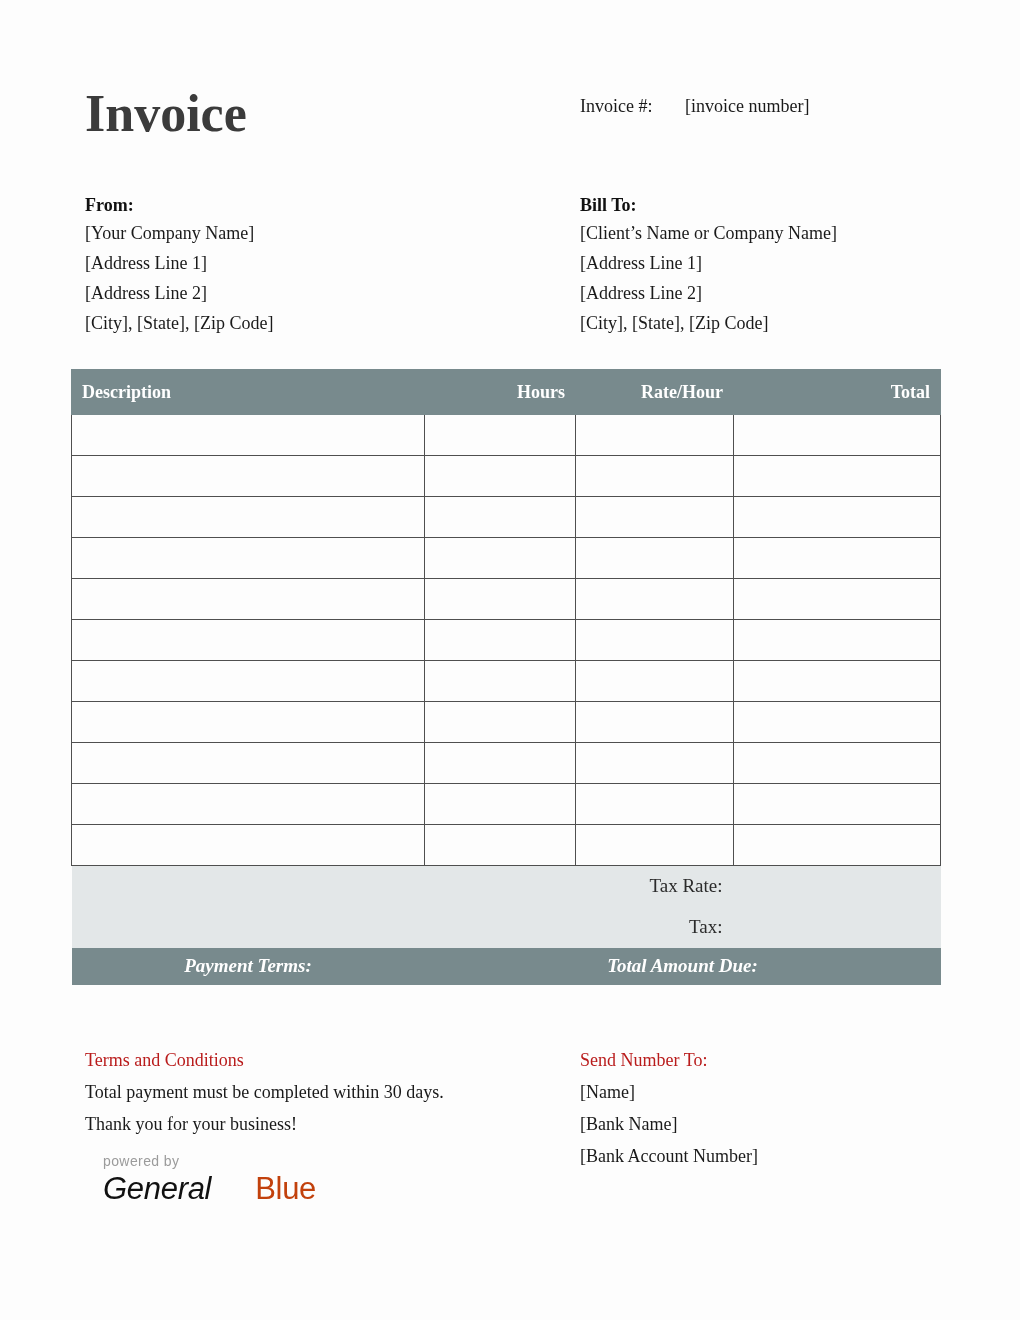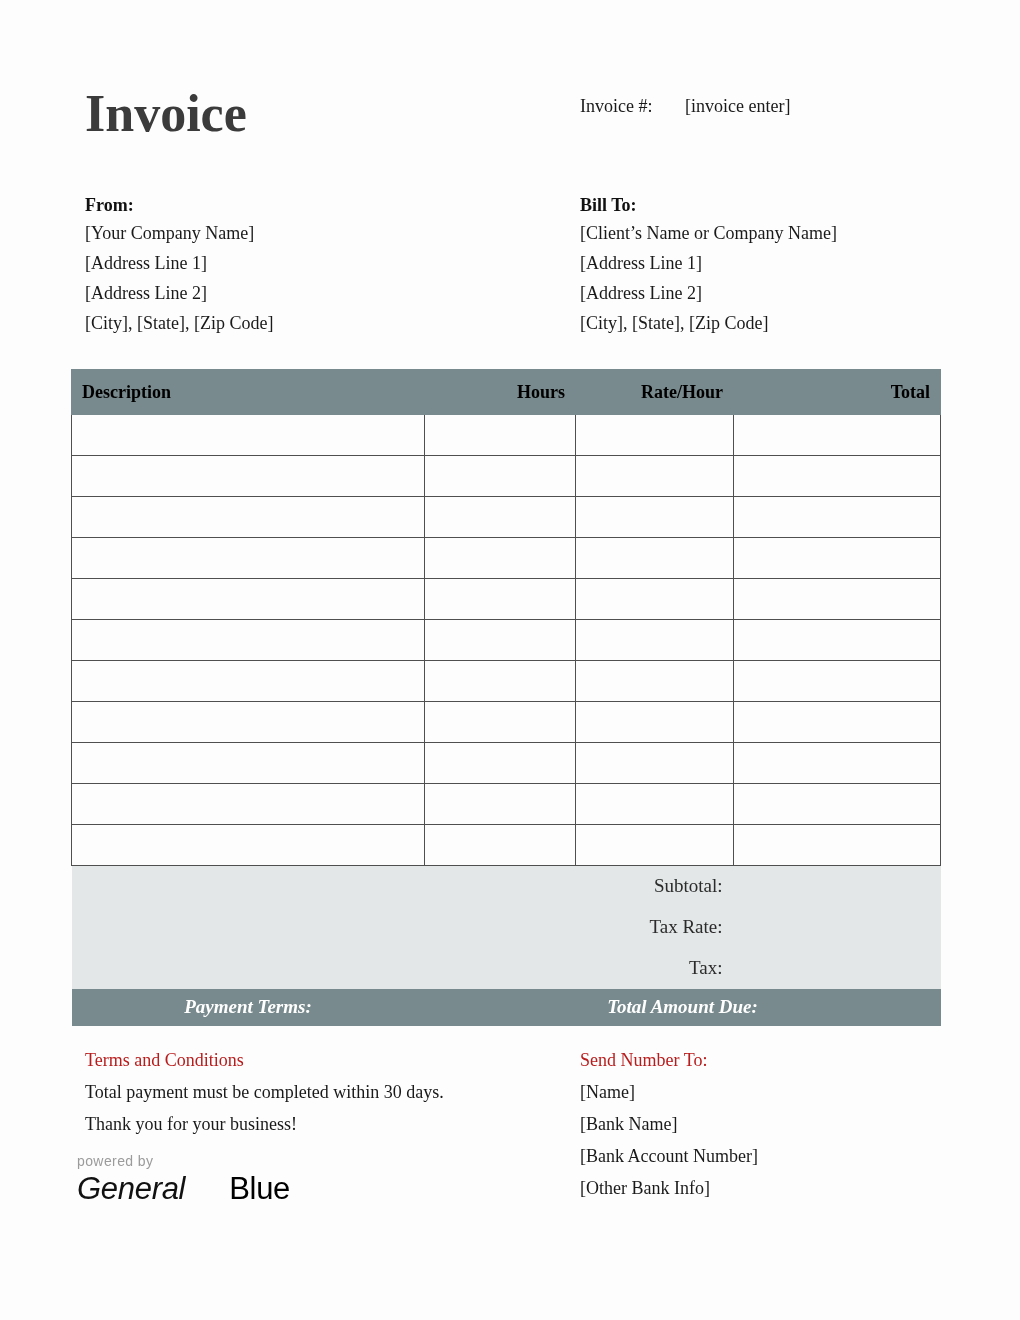--- a/index.html
+++ b/index.html
@@ -89,21 +89,21 @@
     border-collapse: collapse;
     table-layout: fixed;
   }
   .tbl col.c-desc  { width: 353px; }
   .tbl col.c-hours { width: 151px; }
   .tbl col.c-rate  { width: 158px; }
   .tbl col.c-total { width: 207px; }
 
   .tbl thead th {
     background: #788a8d;
-    color: #000000;
+    color: #ffffff;
     font-weight: bold;
     font-size: 18px;
     height: 45px;
     padding: 0 10px;
     border: 1px solid #788a8d;
     box-sizing: border-box;
   }
   .tbl thead th.th-desc  { text-align: left; }
   .tbl thead th.th-hours { text-align: right; }
   .tbl thead th.th-rate  { text-align: right; }
@@ -173,51 +173,51 @@
   }
   .blk-line {
     font-size: 18px;
     line-height: 32px;
     color: #1a1a1a;
   }
 
   
   .logo {
     position: absolute;
-    left: 77px;
+    left: 103px;
     top: 1152px;
   }
   .logo-powered {
     font-family: "Liberation Sans", "DejaVu Sans", sans-serif;
     font-size: 14px;
     color: #9b9b9b;
     letter-spacing: 0.4px;
     line-height: 18px;
   }
   .logo-word {
     font-family: "Liberation Sans", "DejaVu Sans", sans-serif;
     font-size: 31px;
     line-height: 38px;
     letter-spacing: -0.3px;
   }
   .logo-general { color: #111111; font-style: italic; }
-  .logo-blue { color: #000000; padding-left: 44px; }
+  .logo-blue { color: #c2410c; padding-left: 44px; }
 </style>
 </head>
 <body>
 
 <div class="page">
 
   <div class="hdr">
     <div class="invoice-title">Invoice</div>
 
     <div class="meta">
       <div class="meta-row">
         <span class="meta-label">Invoice #:</span>
-        <span class="meta-value">[invoice enter]</span>
+        <span class="meta-value">[invoice number]</span>
       </div>
     </div>
   </div>
 
   <div class="addr from">
     <div class="addr-title">From:</div>
     <div class="addr-line">[Your Company Name]</div>
     <div class="addr-line">[Address Line 1]</div>
     <div class="addr-line">[Address Line 2]</div>
     <div class="addr-line">[City], [State], [Zip Code]</div>
@@ -308,24 +308,20 @@
         <td class="cell"></td>
       </tr>
       <tr>
         <td class="cell"></td>
         <td class="cell"></td>
         <td class="cell"></td>
         <td class="cell"></td>
       </tr>
 
       <tr>
-        <td class="sum-td" colspan="3">Subtotal:</td>
-        <td class="sum-blank"></td>
-      </tr>
-      <tr>
         <td class="sum-td" colspan="3">Tax Rate:</td>
         <td class="sum-blank"></td>
       </tr>
       <tr>
         <td class="sum-td" colspan="3">Tax:</td>
         <td class="sum-blank"></td>
       </tr>
 
       <tr>
         <td class="foot-td">Payment Terms:</td>
@@ -339,21 +335,20 @@
       <div class="blk-title">Terms and Conditions</div>
       <div class="blk-line">Total payment must be completed within 30 days.</div>
       <div class="blk-line">Thank you for your business!</div>
     </div>
 
     <div class="pay">
       <div class="blk-title">Send Number To:</div>
       <div class="blk-line">[Name]</div>
       <div class="blk-line">[Bank Name]</div>
       <div class="blk-line">[Bank Account Number]</div>
-      <div class="blk-line">[Other Bank Info]</div>
     </div>
   </div>
 
   <div class="logo">
     <div class="logo-powered">powered by</div>
     <div class="logo-word"><span class="logo-general">General</span><span class="logo-blue">Blue</span></div>
   </div>
 
 </div>
 

